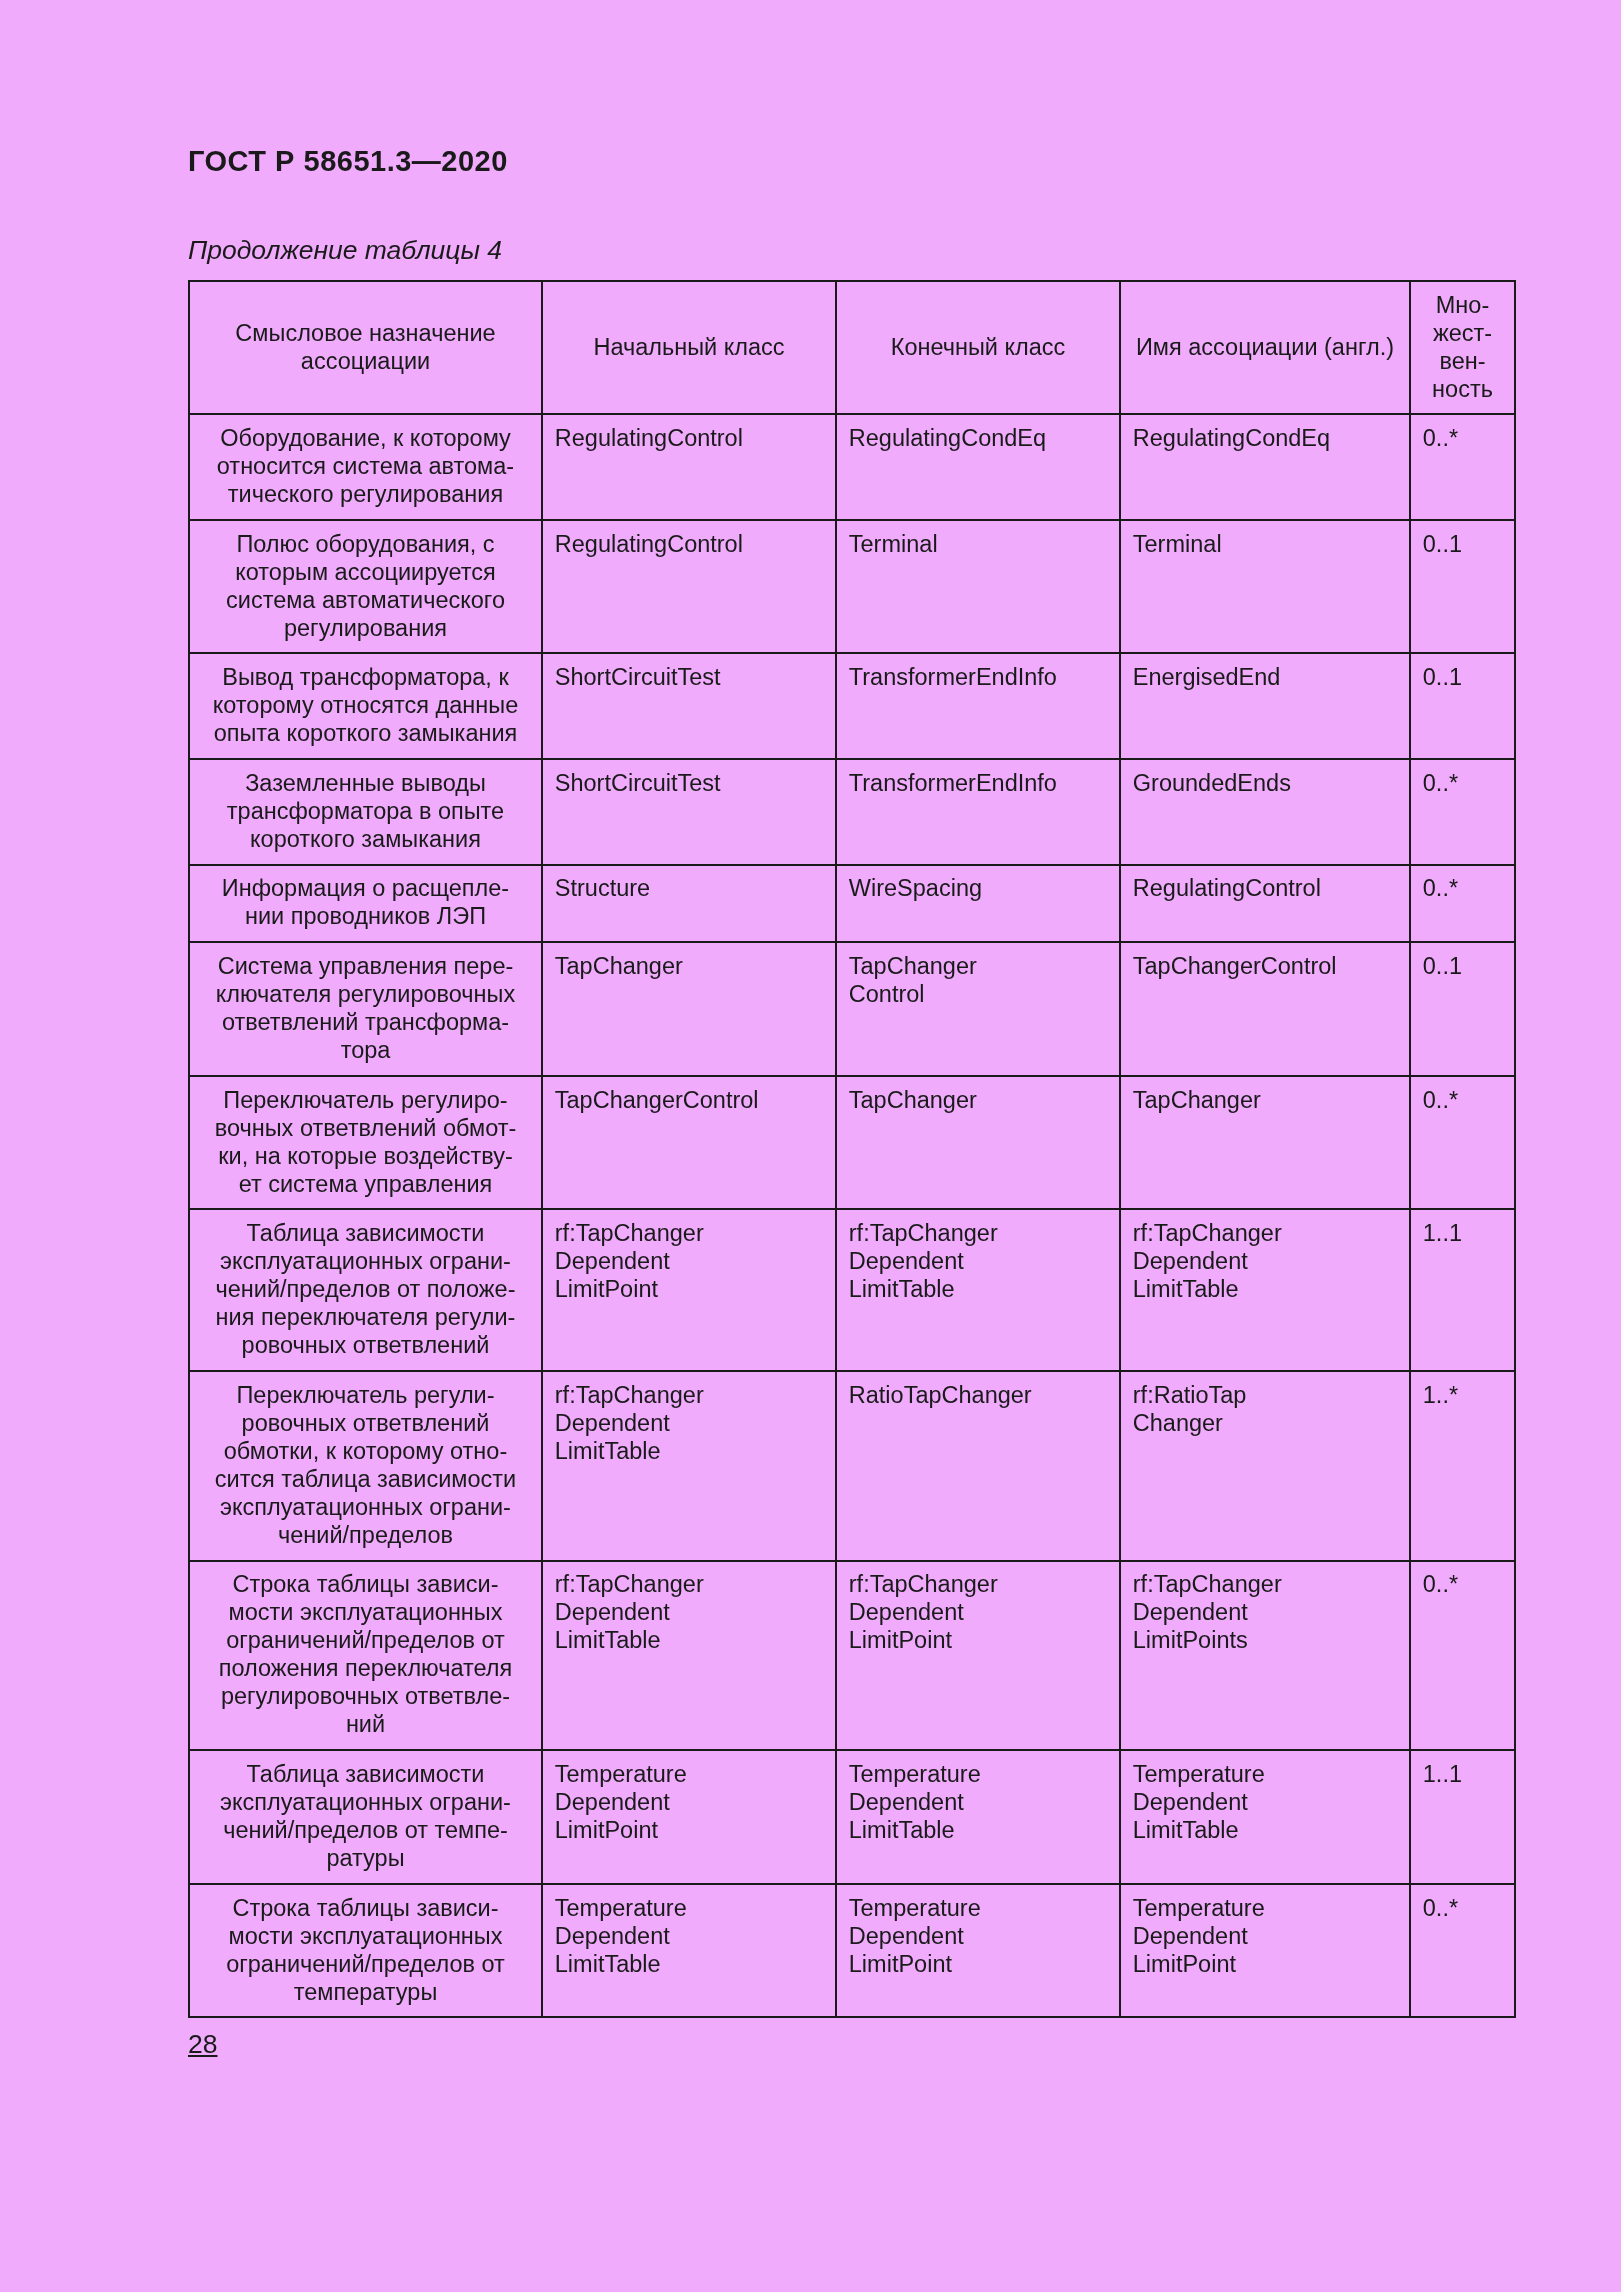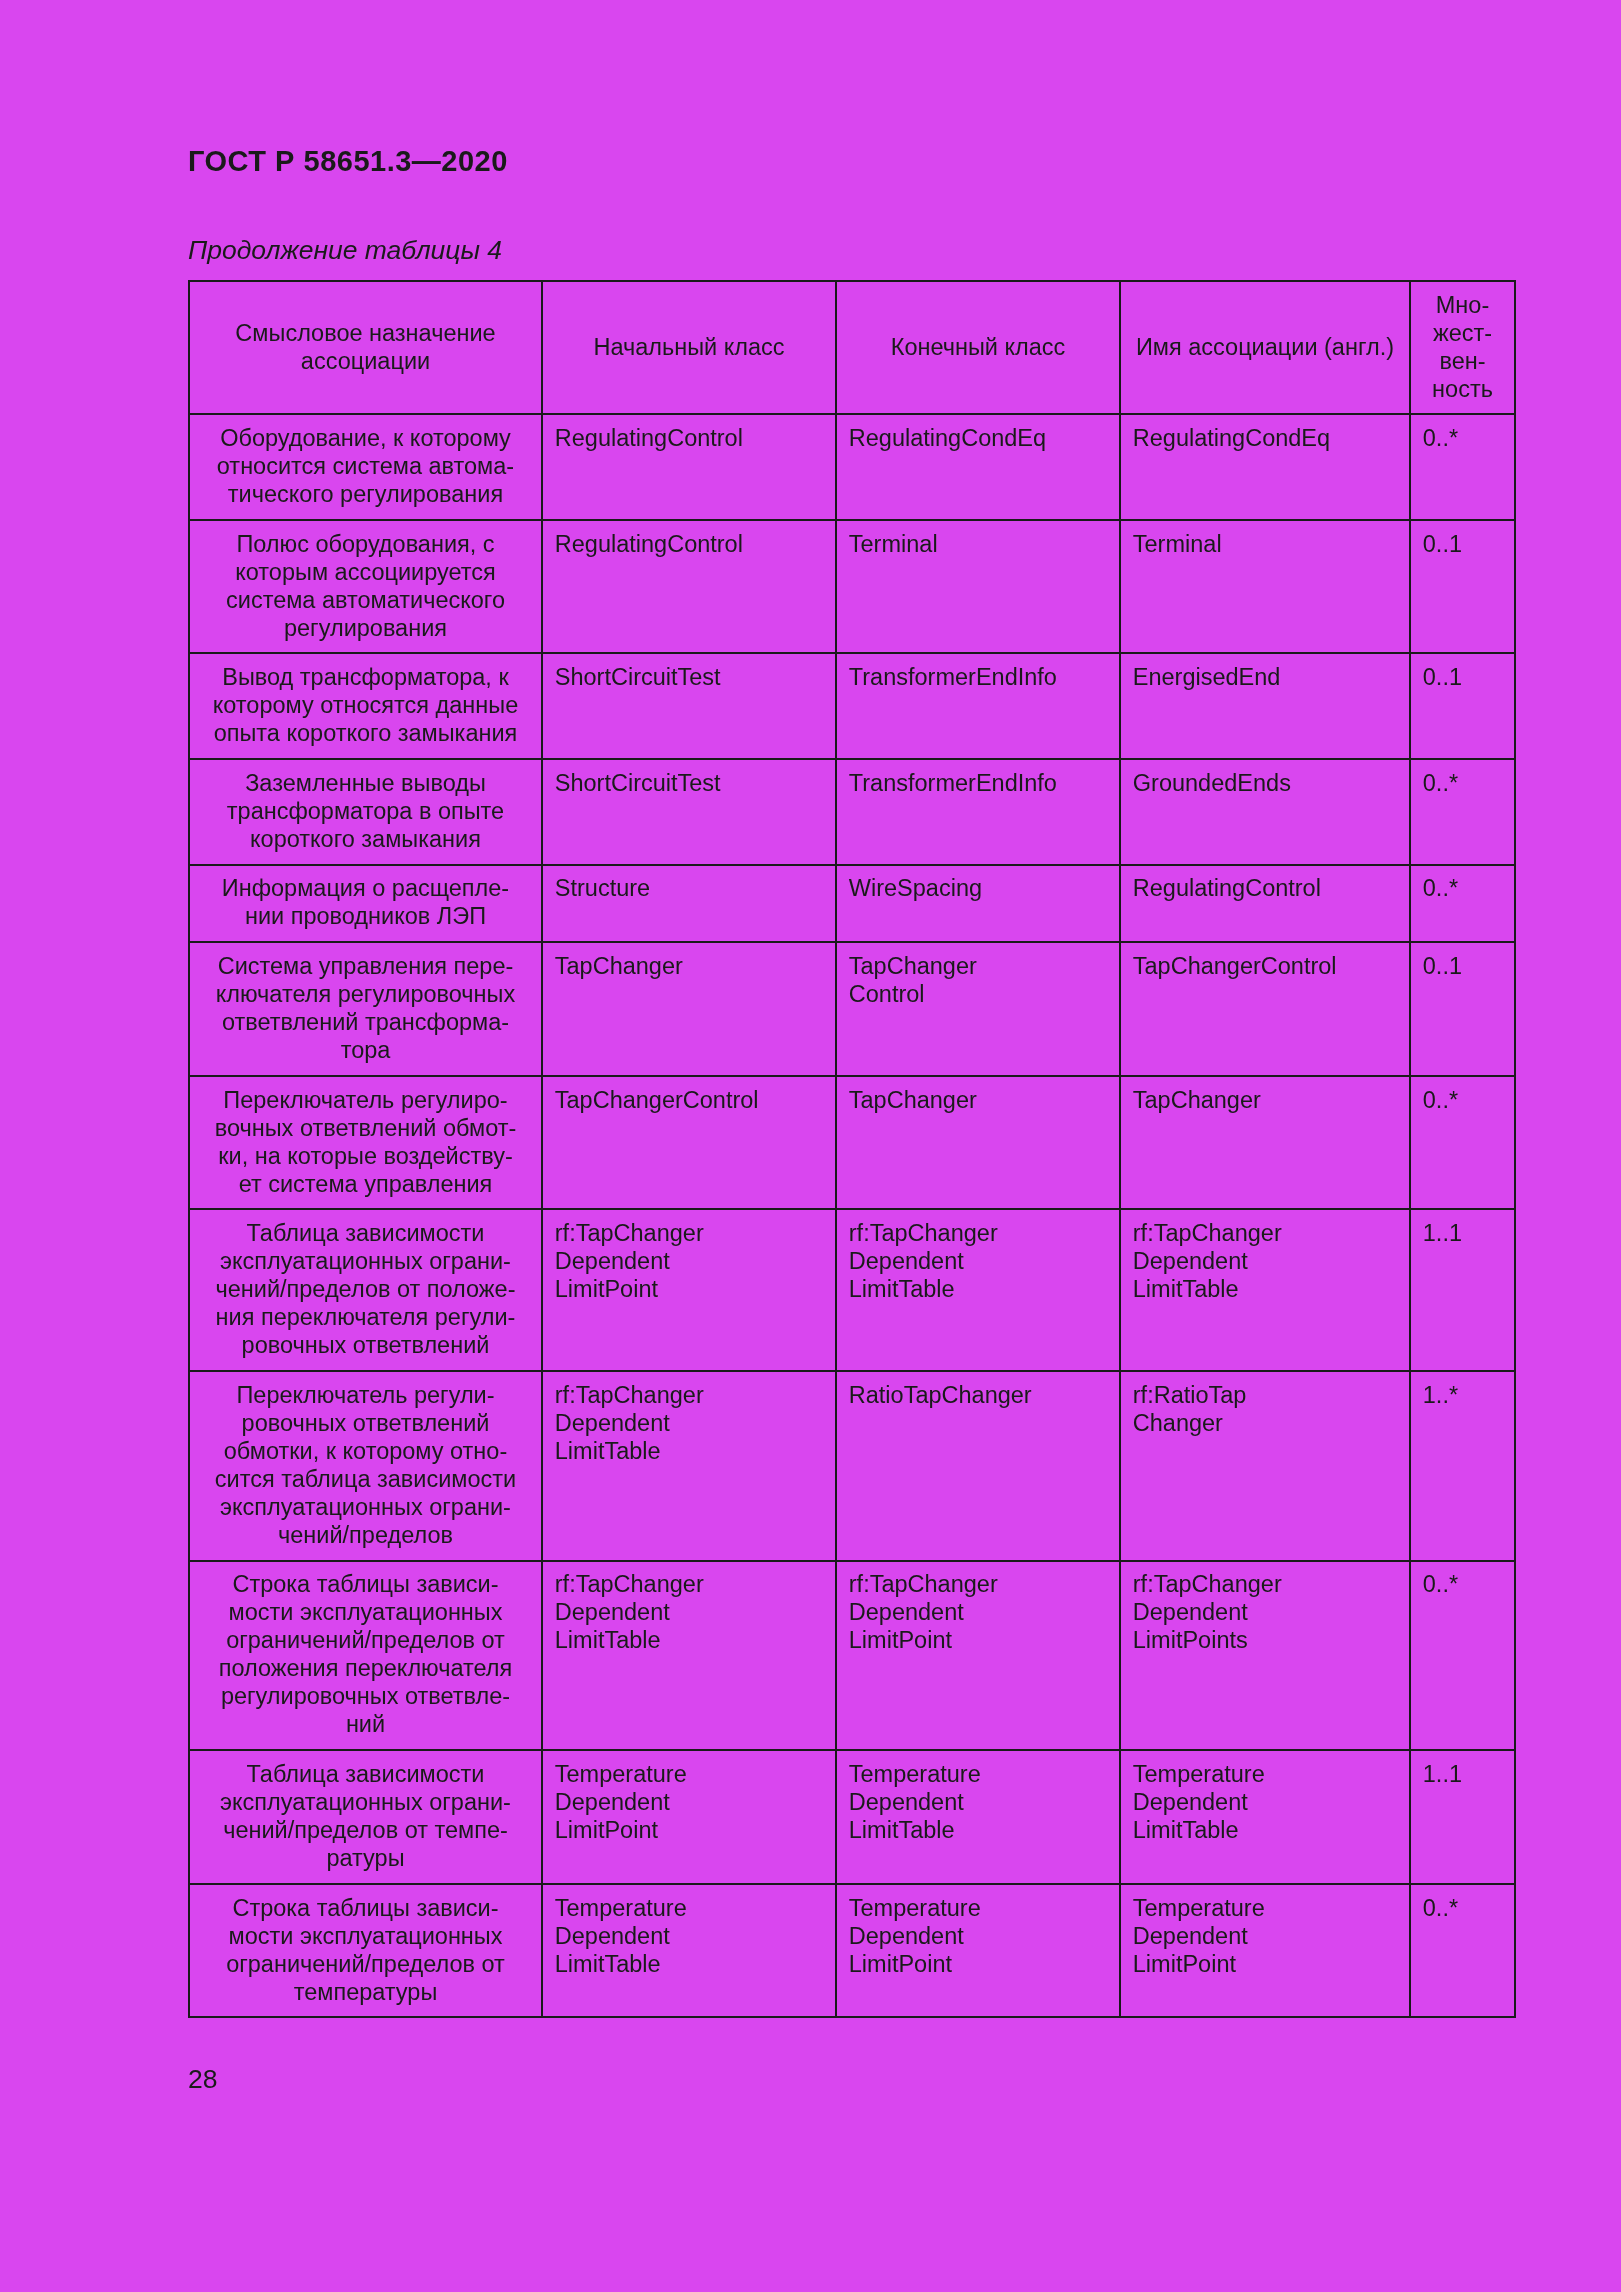--- a/index.html
+++ b/index.html
@@ -1,21 +1,21 @@
 <!DOCTYPE html>
 <html lang="ru"><head>
 <meta charset="utf-8">
 <title>ГОСТ Р 58651.3—2020 — стр. 28</title>
 <style>
   * { margin: 0; padding: 0; box-sizing: border-box; }
   html, body { background: #ffffff; }
   .page {
     width: 1621px;
     height: 2293px;
-    background: #d946ef;
+    background: #f0abfc;
     color: #1a1a1a;
     font-family: "Liberation Sans", sans-serif;
     padding: 145px 107px 0 188px;
     position: relative;
     overflow: hidden;
   }
   .doc-header {
     font-size: 29px;
     font-weight: bold;
     letter-spacing: 0.5px;
@@ -46,21 +46,22 @@
     padding: 9.8px 7.8px;
   }
   table.assoc-table td {
     vertical-align: top;
     padding: 8.8px 11.8px 10.8px 11.8px;
   }
   td.center { }
   td.purpose { text-align: center; padding-left: 14.7px; }
   .page-number {
     font-size: 26.5px;
-    margin-top: 46px;
+    margin-top: 11px;
+    text-decoration: underline;
   }
 </style>
 </head>
 <body>
 
 <div class="page">
 
   <div class="doc-header">ГОСТ Р 58651.3—2020</div>
 
   <div class="table-caption">Продолжение таблицы 4</div>

